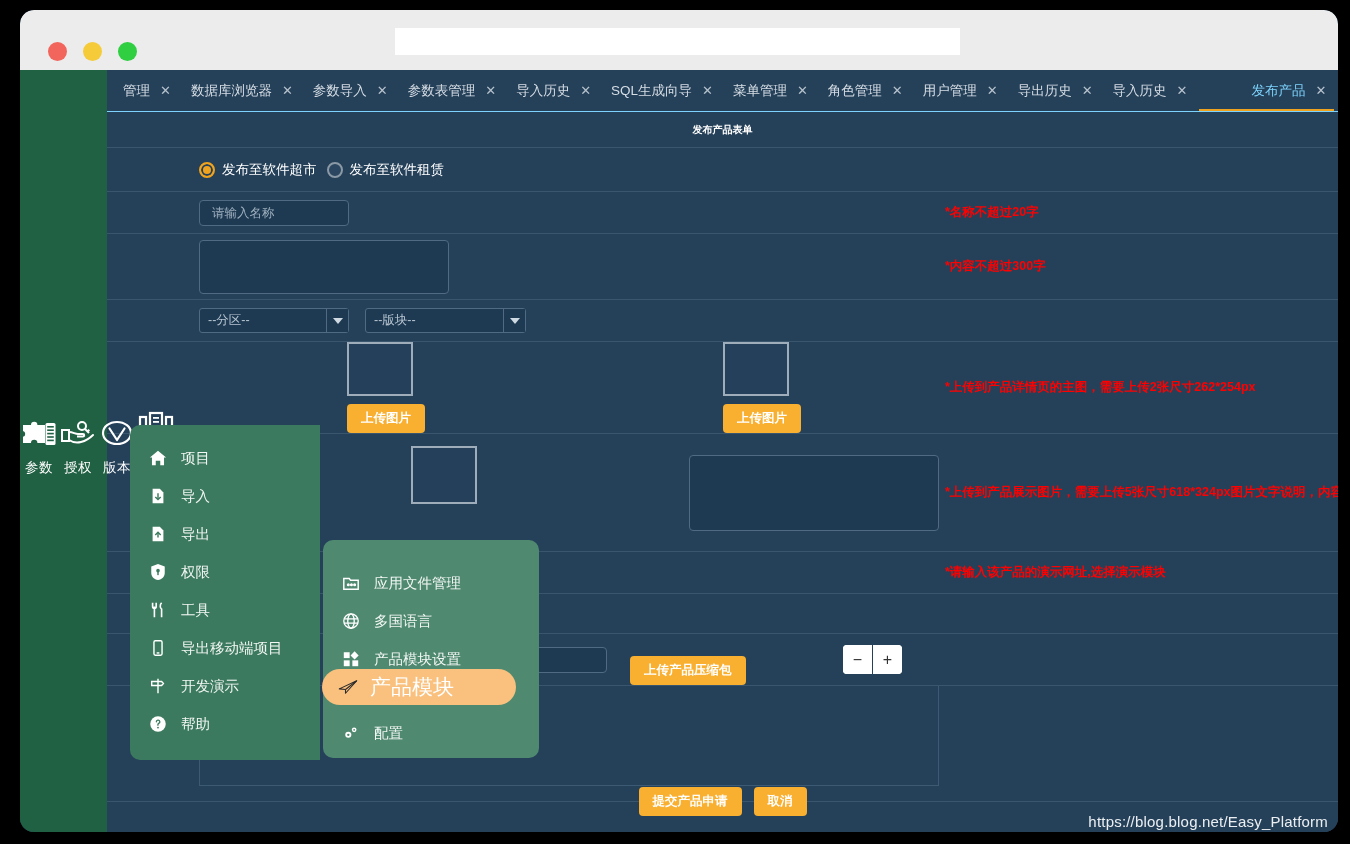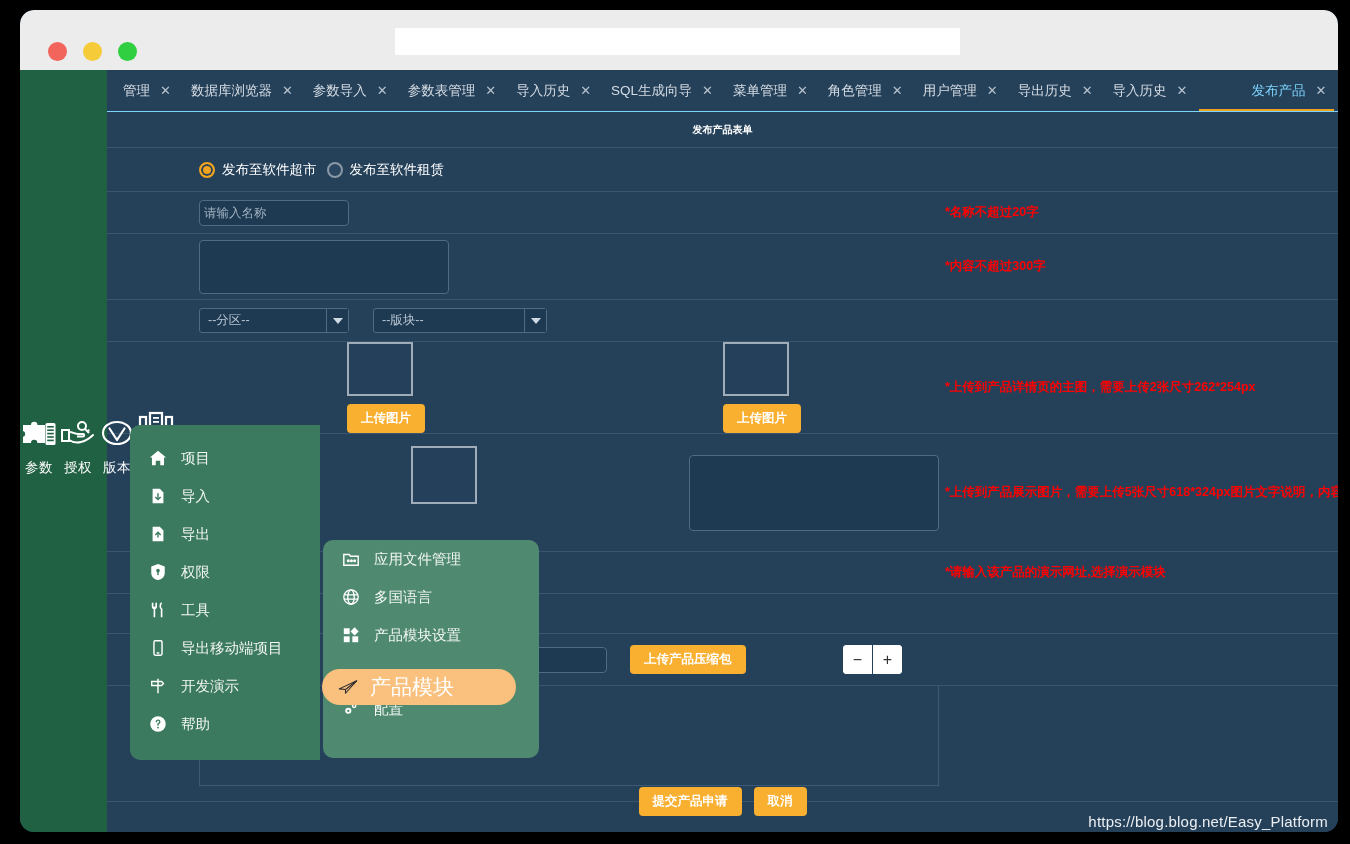--- a/index.html
+++ b/index.html
@@ -115,21 +115,21 @@
   .radio { display: flex; align-items: center; gap: 7px; cursor: pointer; }
   .rc {
     width: 16px; height: 16px; border-radius: 50%;
     border: 2px solid #8b99a6; background: #2b4660;
   }
   .rc.on { border-color: #f0a31e; background: #f0a31e; box-shadow: inset 0 0 0 2px #25415a, inset 0 0 0 8px #f0a31e; }
   .radio .rl { color: #ffffff; font-size: 13.5px; }
   .textinput {
     width: 150px; height: 26px; background: #1e3a52;
     border: 1px solid #4f6a82; border-radius: 4px;
-    color: #d6dde4; font-size: 12.5px; padding: 0 4px;
+    color: #d6dde4; font-size: 12.5px; padding: 0 12px;
     font-family: "Liberation Sans", sans-serif;
   }
   .textinput::placeholder { color: #9fb0bf; }
   .ta {
     width: 250px; height: 54px; background: #1e3a52;
     border: 1px solid #4f6a82; border-radius: 4px;
     resize: none; color: #d6dde4; font-size: 12.5px; padding: 6px;
     font-family: "Liberation Sans", sans-serif;
   }
   .ta.big { width: 250px; height: 76px; }
@@ -179,21 +179,21 @@
   .menu1 {
     position: absolute; left: 110px; top: 355px;
     width: 190px; height: 335px;
     background: #3b7a5e; border-radius: 10px 0 0 10px;
     padding: 14px 0 10px 0; z-index: 60;
   }
   .menu2 {
     position: absolute; left: 303px; top: 470px;
     width: 216px; height: 218px;
     background: #4f8a70; border-radius: 10px;
-    padding: 0 0 10px 0; z-index: 61;
+    padding: 24px 0 10px 0; z-index: 61;
   }
   .mitem {
     display: flex; align-items: center; gap: 13px;
     height: 38px; padding-left: 18px; color: #f2f6f4; font-size: 14.5px;
     cursor: pointer;
   }
   .mitem .mico { width: 20px; display: flex; align-items: center; justify-content: center; color: #fff; }
   .mitem.hl {
     position: absolute; left: -1px; width: 194px; height: 36px;
     background: #f9c07e; border-radius: 18px;
@@ -379,28 +379,28 @@
         </div>
 
         <div class="frow" style="height:66px">
           <div class="fleft">
             <textarea class="ta" style=""></textarea>
           </div>
           <div class="hint">*内容不超过300字</div>
         </div>
 
         <div class="frow" style="height:42px">
-          <div class="fleft" style="gap:24px">
+          <div class="fleft" style="gap:16px">
             <div class="sel">
               <span class="sv">--分区--</span>
               <span class="sarrow">
                   <i></i>
                 </span>
             </div>
-            <div class="sel" style="width:174px">
+            <div class="sel" style="width:161px">
               <span class="sv">--版块--</span>
               <span class="sarrow">
                   <i></i>
                 </span>
             </div>
           </div>
         </div>
 
         <div class="frow" style="height:92px">
           <div class="fleft" style="left:240px; flex-direction:column; align-items:flex-start; justify-content:center; gap:8px;">
@@ -427,21 +427,21 @@
         <div class="frow" style="height:42px">
           <div class="hint">*请输入该产品的演示网址,选择演示模块</div>
         </div>
 
         <div class="frow" style="height:40px"></div>
 
         <div class="frow" style="height:52px">
           <div style="position:absolute; left:380px; top:0; height:100%; display:flex; align-items:center;">
             <input class="textinput" style="width: 120px;">
           </div>
-          <div style="position:absolute; left:523px; top:0; height:100%; display:flex; align-items:center;">
+          <div style="position:absolute; left:523px; top:0; height:100%; display:flex; align-items:flex-end;">
             <button class="btn-orange">上传产品压缩包</button>
           </div>
           <div style="position:absolute; left:736px; top:0; height:100%; display:flex; align-items:center;">
             <div class="stepper">
               <button>−</button>
               <div class="divider"></div>
               <button>+</button>
             </div>
           </div>
         </div>

